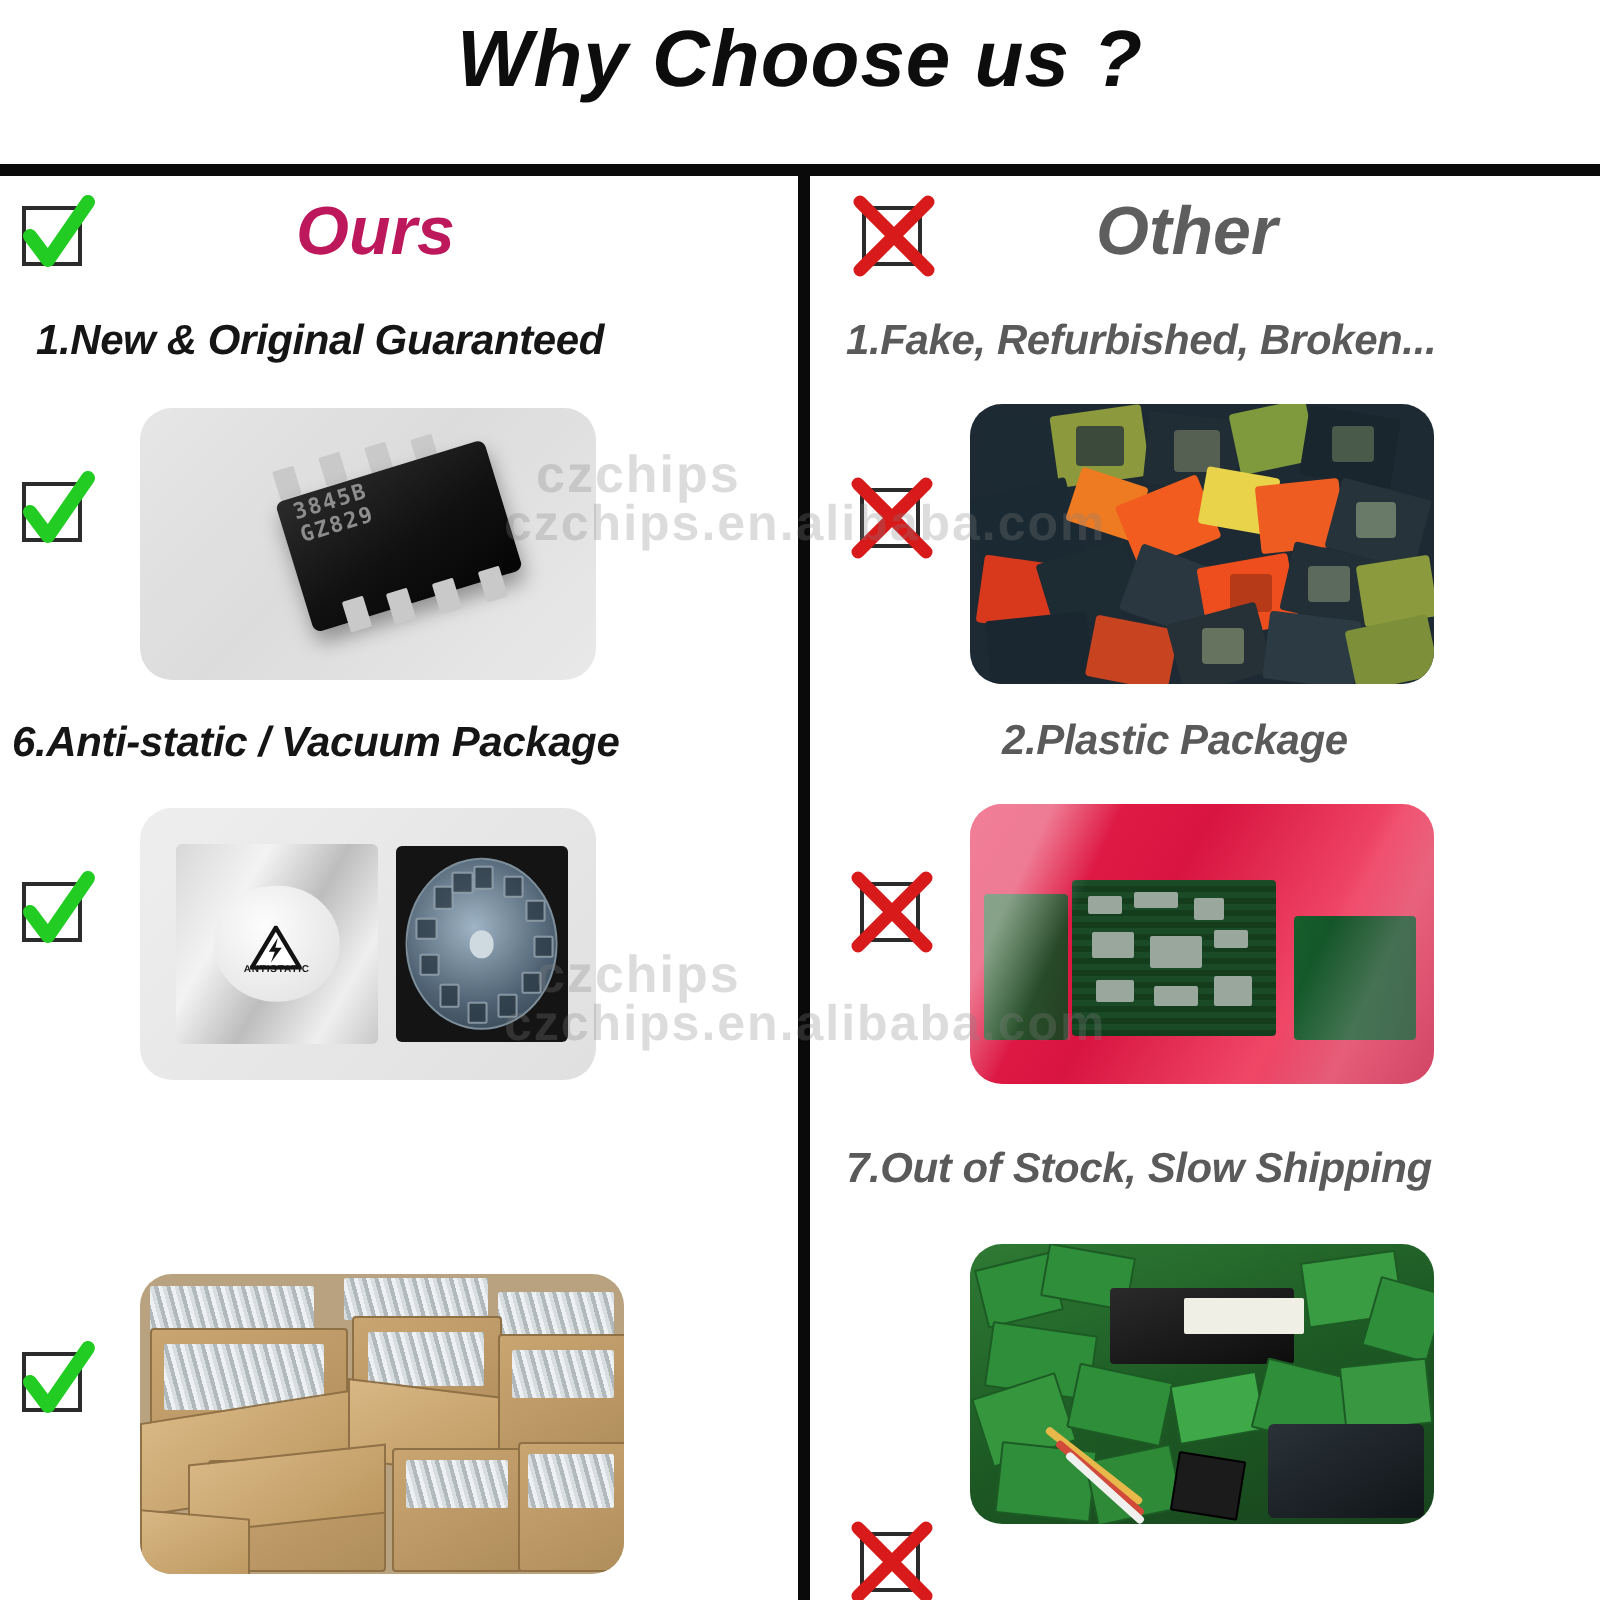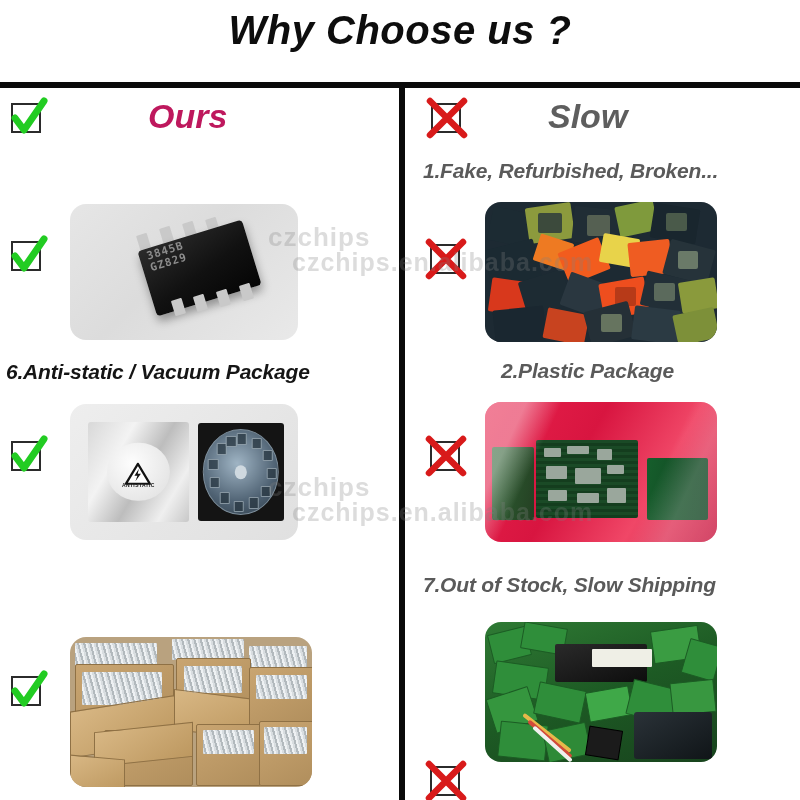--- a/index.html
+++ b/index.html
@@ -77,21 +77,21 @@
 
   
   .wm{
     position:absolute;
     color:rgba(130,130,130,.28);
     font-size:26px;font-weight:bold;
     letter-spacing:1px;
     white-space:nowrap;
     pointer-events:none;
   }
-  .wm2{font-size:25px;margin-left:40px;}
+  .wm2{font-size:25px;}
 
   
   .chipbg{background:linear-gradient(135deg,#e6e6e6 0%,#dcdcdc 45%,#e9e9e9 100%);}
   .chipbody{
     position:absolute;left:33%;top:22%;width:48%;height:50%;
     background:linear-gradient(160deg,#2b2b2b 0%,#111 55%,#050505 100%);
     transform:rotate(-17deg);
     border-radius:4px;
     box-shadow:0 6px 10px rgba(0,0,0,.35);
   }
@@ -201,20 +201,21 @@
 
       <div class="mark" style="left:8px;top:3px;">
         <div class="box"></div>
         <svg viewBox="0 0 38 38">
           <path d="M7 19 L16 31 L36 2" fill="none" stroke="#22cc22" stroke-width="7" stroke-linecap="round" stroke-linejoin="round"></path>
         </svg>
       </div>
       <div class="headlabel head-ours">Ours</div>
     </div>
 
+    <div class="feat-title ours" style="left:18px;top:76px;">1.New &amp; Original Guaranteed</div>
 
     <div class="mark" style="left:8px;top:155px;">
       <div class="box"></div>
       <svg viewBox="0 0 38 38">
         <path d="M7 19 L16 31 L36 2" fill="none" stroke="#22cc22" stroke-width="7" stroke-linecap="round" stroke-linejoin="round"></path>
       </svg>
     </div>
 
     <div class="photo chipbg" style="left:70px;top:122px;width:228px;height:136px;">
       <div class="inner">
@@ -308,21 +309,21 @@
 
   <div class="col col-right">
 
     <div class="colhead">
       <div class="mark" style="left:23px;top:3px;">
         <div class="box"></div>
         <svg viewBox="0 0 38 38">
           <path d="M2 2 L36 36 M36 2 L2 36" fill="none" stroke="#d81a1a" stroke-width="6.5" stroke-linecap="round"></path>
         </svg>
       </div>
-      <div class="headlabel head-other">Slow</div>
+      <div class="headlabel head-other">Other</div>
     </div>
 
     <div class="feat-title other" style="left:18px;top:76px;">1.Fake, Refurbished, Broken...</div>
 
     <div class="mark" style="left:22px;top:158px;">
       <div class="box"></div>
       <svg viewBox="0 0 38 38">
         <path d="M2 2 L36 36 M36 2 L2 36" fill="none" stroke="#d81a1a" stroke-width="6.5" stroke-linecap="round"></path>
       </svg>
     </div>

